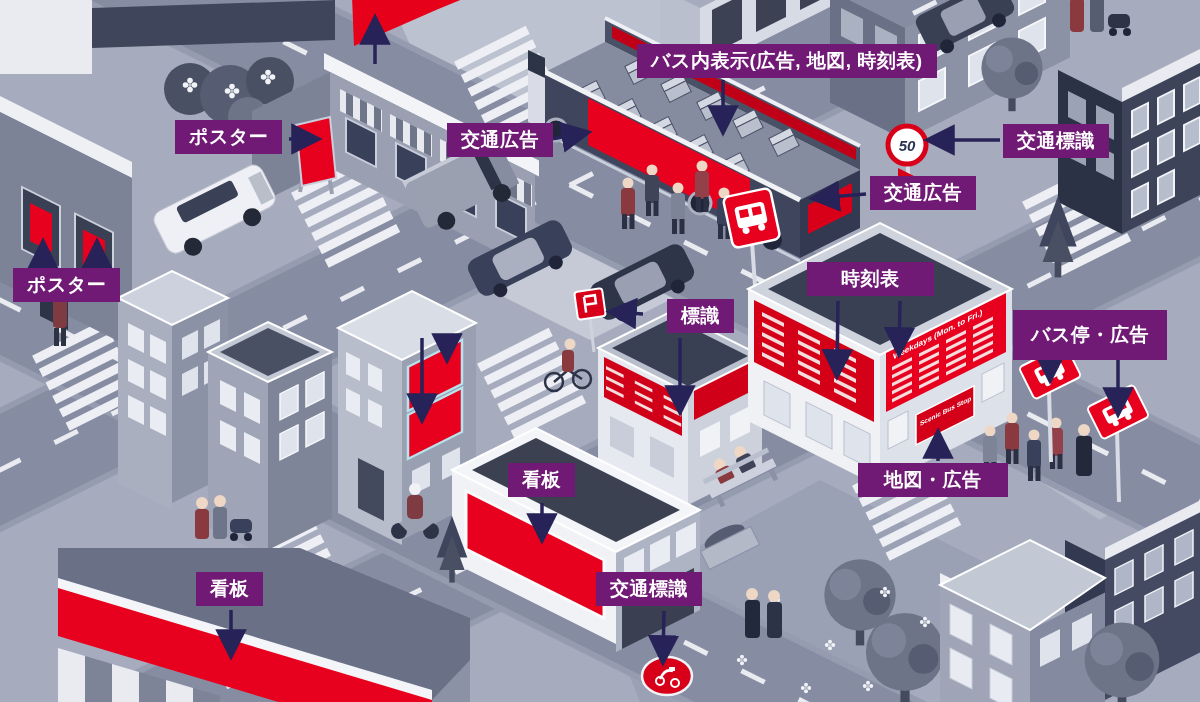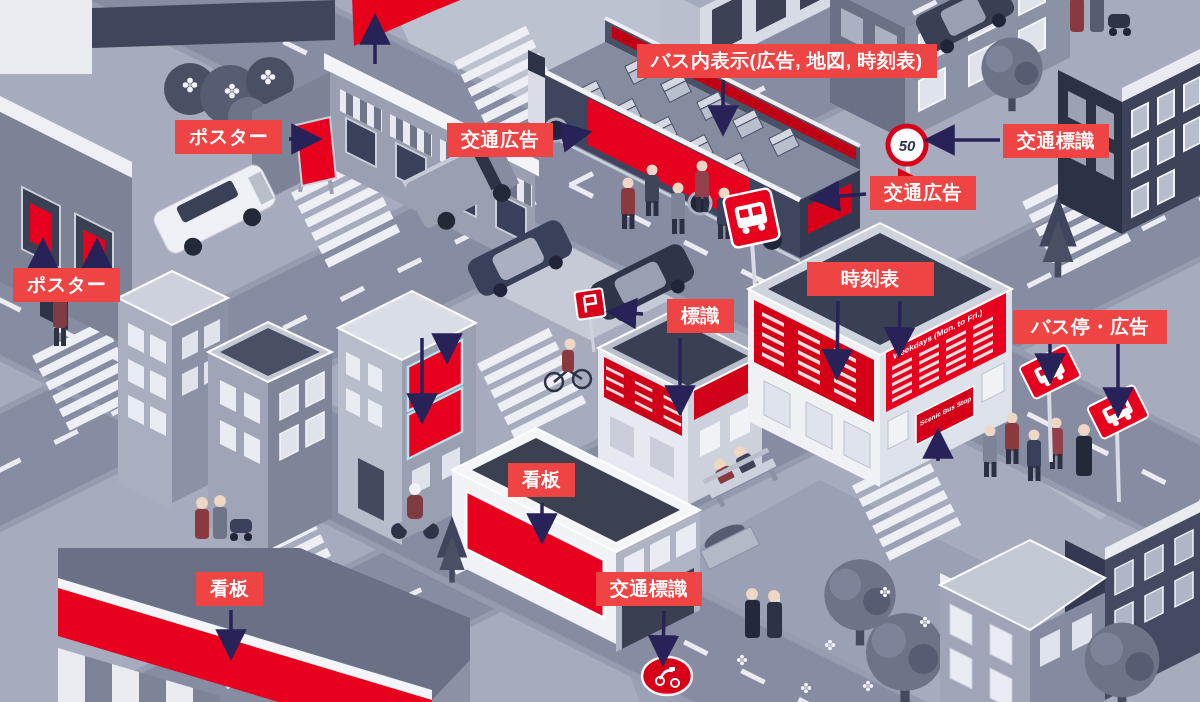--- a/index.html
+++ b/index.html
@@ -1,20 +1,20 @@
 <!DOCTYPE html>
 <html><head>
 <meta charset="utf-8">
 <style>
   html,body{margin:0;padding:0;background:#666;}
   .stage{position:relative;width:1200px;height:702px;overflow:hidden;background:#a6acbe;
          font-family:"Liberation Sans",sans-serif;}
   .stage svg.scene{position:absolute;left:0;top:0;z-index:1;}
   .stage svg.overlay{position:absolute;left:0;top:0;z-index:2;pointer-events:none;}
-  .label{position:absolute;z-index:3;background:#ef4444;color:#fff;
+  .label{position:absolute;z-index:3;background:#701a75;color:#fff;
          font-weight:bold;font-size:19px;line-height:1.25;padding:5px 14px;
          white-space:nowrap;letter-spacing:.5px;}
 </style>
 </head>
 <body>
 
 <div class="stage">
 
 <svg class="scene" width="1200" height="702" viewBox="0 0 1200 702">
   <defs>
@@ -655,19 +655,20 @@
   </g>
 </svg>
 
 <div class="label" style="left:637px;top:44px">バス内表示(広告, 地図, 時刻表)</div>
 <div class="label" style="left:175px;top:120px">ポスター</div>
 <div class="label" style="left:447px;top:123px">交通広告</div>
 <div class="label" style="left:1003px;top:124px">交通標識</div>
 <div class="label" style="left:870px;top:176px">交通広告</div>
 <div class="label" style="left:13px;top:268px">ポスター</div>
 <div class="label" style="left:807px;top:262px;padding:5px 34px">時刻表</div>
-<div class="label" style="left:1013px;top:310px;padding:5px 18px">バス停・広告</div>
+<div class="label" style="left:1013px;top:310px;padding:13px 18px">バス停・広告</div>
 <div class="label" style="left:667px;top:299px">標識</div>
 <div class="label" style="left:508px;top:463px">看板</div>
+<div class="label" style="left:858px;top:463px;padding:5px 26px">地図・広告</div>
 <div class="label" style="left:196px;top:572px">看板</div>
 <div class="label" style="left:596px;top:572px">交通標識</div>
 
 </div>
 
 </body></html>

